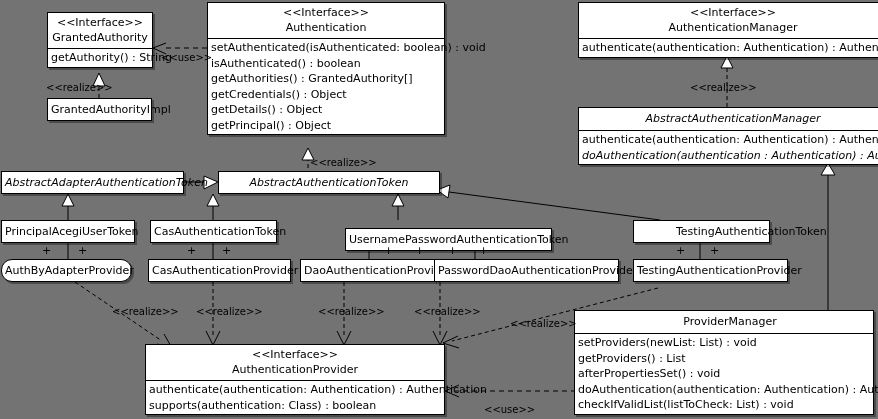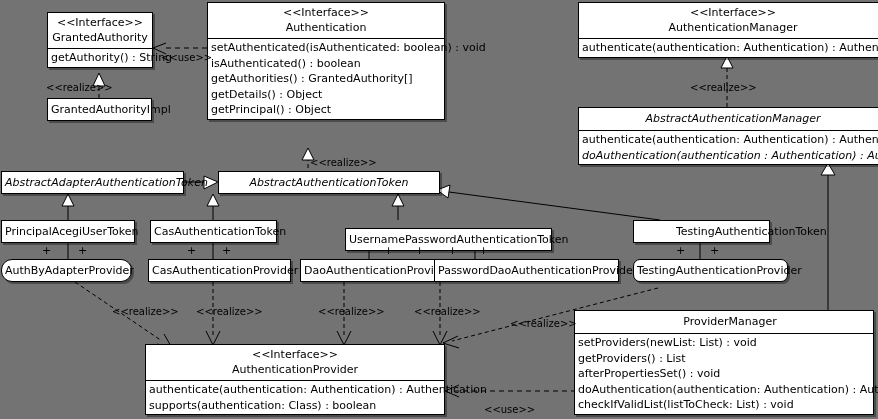--- a/index.html
+++ b/index.html
@@ -172,20 +172,21 @@
 
   <div class="cls" style="left:207px; top:2px; width:238px;">
     <div class="hdr">
       <span class="stereo">&lt;&lt;Interface&gt;&gt;</span>
       <span class="nm">Authentication</span>
     </div>
     <div class="compart">
       <span class="mth">setAuthenticated(isAuthenticated: boolean) : void</span>
       <span class="mth">isAuthenticated() : boolean</span>
       <span class="mth">getAuthorities() : GrantedAuthority[]</span>
+      <span class="mth">getCredentials() : Object</span>
       <span class="mth">getDetails() : Object</span>
       <span class="mth">getPrincipal() : Object</span>
     </div>
   </div>
 
   <div class="edge-lbl" style="left:161px; top:52px;">&lt;&lt;use&gt;&gt;</div>
   <div class="edge-lbl" style="left:310px; top:157px;">&lt;&lt;realize&gt;&gt;</div>
 
   <div class="cls" style="left:578px; top:2px; width:310px;">
     <div class="hdr">
@@ -252,21 +253,21 @@
   </div>
 
   <div class="cls simple" style="left:300px; top:259px; width:135px;">
     <span class="nm" style="padding:3px 3px;">DaoAuthenticationProvider</span>
   </div>
 
   <div class="cls simple" style="left:434px; top:259px; width:185px;">
     <span class="nm" style="padding:3px 3px;">PasswordDaoAuthenticationProvider</span>
   </div>
 
-  <div class="cls simple" style="left:633px; top:259px; width:155px;border-radius:7px;">
+  <div class="cls simple" style="left:633px; top:259px; width:155px;">
     <span class="nm" style="padding:3px 3px;">TestingAuthenticationProvider</span>
   </div>
 
   <div class="edge-lbl" style="left:112px; top:306px;">&lt;&lt;realize&gt;&gt;</div>
   <div class="edge-lbl" style="left:196px; top:306px;">&lt;&lt;realize&gt;&gt;</div>
   <div class="edge-lbl" style="left:318px; top:306px;">&lt;&lt;realize&gt;&gt;</div>
   <div class="edge-lbl" style="left:414px; top:306px;">&lt;&lt;realize&gt;&gt;</div>
   <div class="edge-lbl" style="left:510px; top:318px;">&lt;&lt;realize&gt;&gt;</div>
 
   <div class="cls" style="left:145px; top:344px; width:300px;">

